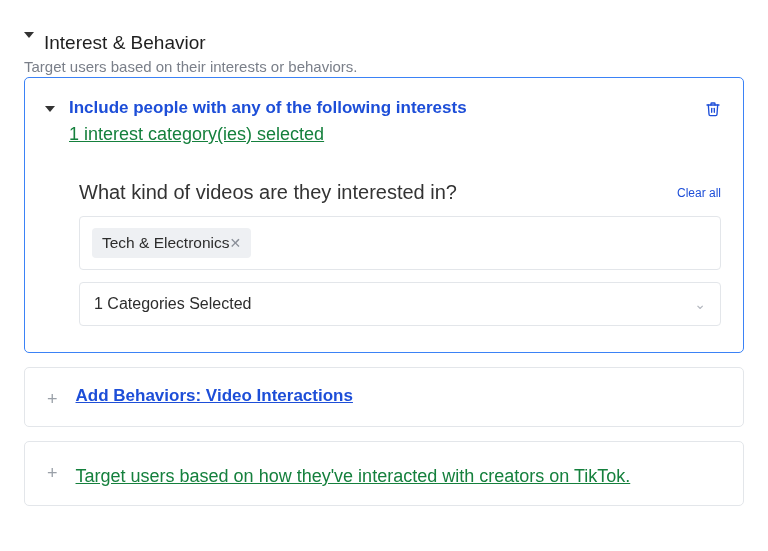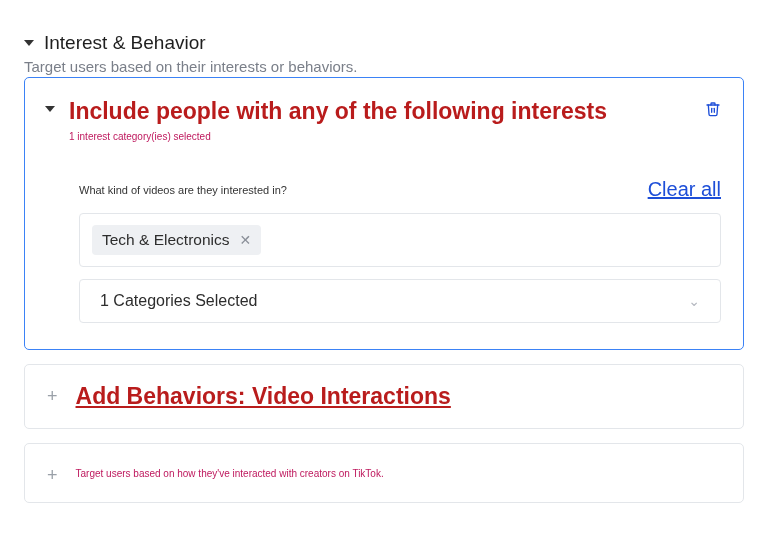--- a/index.html
+++ b/index.html
@@ -6,21 +6,20 @@
   body {
     width: 768px;
     height: 551px;
     font-family: -apple-system, BlinkMacSystemFont, "Segoe UI", Helvetica, Arial, sans-serif;
     background: #fff;
     color: #333;
     padding: 32px 24px 0 24px;
   }
   .section-header {
     display: flex;
-    align-items: center;
     gap: 10px;
     margin-bottom: 4px;
   }
   .caret-down {
     width: 0; height: 0;
     border-left: 5px solid transparent;
     border-right: 5px solid transparent;
     border-top: 6px solid #333;
   }
   .section-title {
@@ -53,83 +52,82 @@
   }
   .panel-head .spacer { flex: 1; }
   .caret-filled {
     width: 0; height: 0;
     border-left: 5px solid transparent;
     border-right: 5px solid transparent;
     border-top: 6px solid #333;
     margin-top: 8px;
   }
   .panel-title {
-    font-size: 23px;
+    font-size: 17px;
     font-weight: 600;
-    color: #b91c1c;
+    color: #1d4ed8;
   }
   .panel-sub {
-    font-size: 10px;
-    color: #be185d;
+    font-size: 18px;
+    color: #15803d;
     margin-top: 6px;
+    text-decoration: underline;
   }
   .trash-icon {
     width: 16px; height: 18px;
     margin-top: 2px;
   }
   .trash-icon svg { display: block; }
   .panel-body {
     margin-left: 34px;
     margin-top: 36px;
   }
   .question-row {
     display: flex;
     align-items: center;
     justify-content: space-between;
     margin-bottom: 12px;
   }
   .question {
-    font-size: 11px;
+    font-size: 20px;
     color: #333;
   }
   .clear-all {
-    font-size: 20px;
+    font-size: 12px;
     color: #1d4ed8;
     cursor: pointer;
-    text-decoration: underline;
   }
   .tag-input {
     border: 1px solid #e3e6ea;
     border-radius: 4px;
     padding: 10px 12px;
     margin-bottom: 12px;
     display: flex;
     align-items: center;
     min-height: 54px;
   }
   .tag {
     background: #eef0f3;
     border-radius: 4px;
     padding: 6px 10px;
     display: inline-flex;
     align-items: center;
-    gap: 10px;
     font-size: 15.5px;
     color: #2d2d2d;
   }
   .tag-x {
     font-size: 14px;
     color: #8a8f98;
     cursor: pointer;
     line-height: 1;
   }
   .select-box {
     border: 1px solid #e3e6ea;
     border-radius: 4px;
-    padding: 12px 20px;
+    padding: 12px 14px;
     display: flex;
     align-items: center;
     justify-content: space-between;
     font-size: 16px;
     color: #2d2d2d;
     cursor: pointer;
     gap: 31px;
   }
   .chevron {
     color: #b5b9c0;

